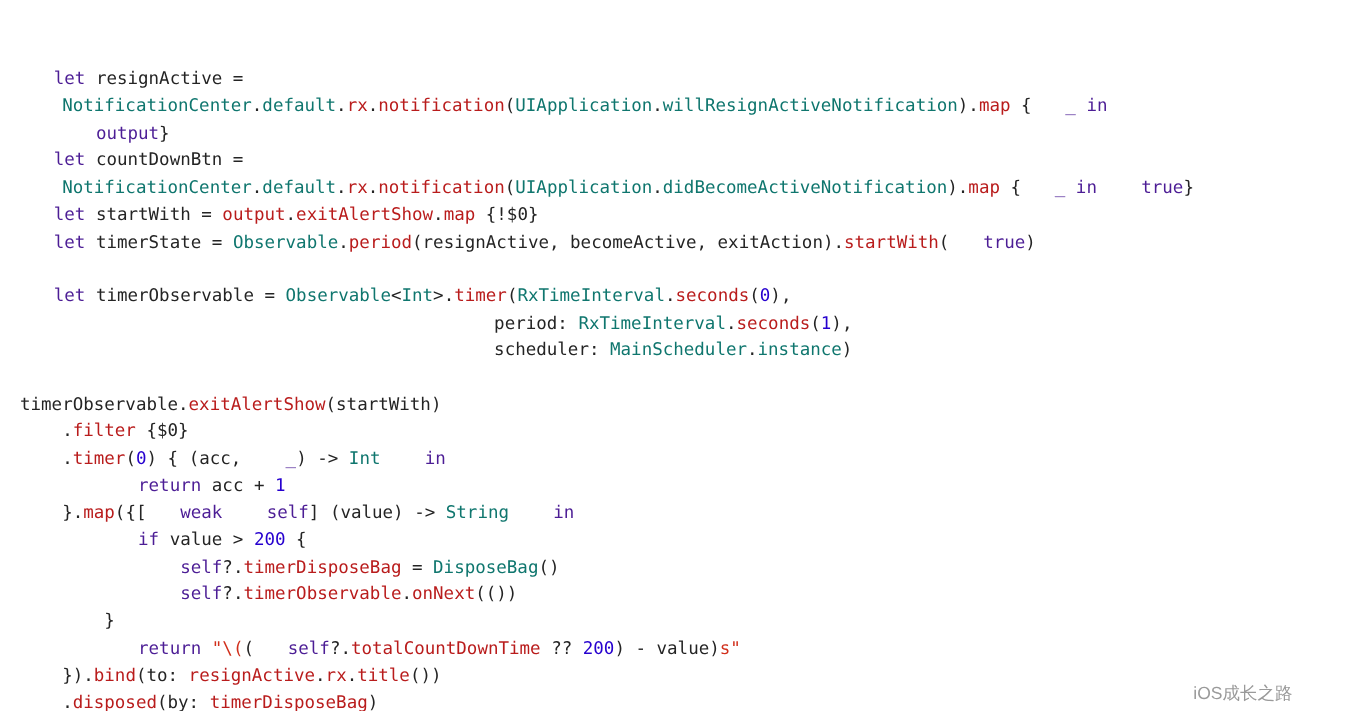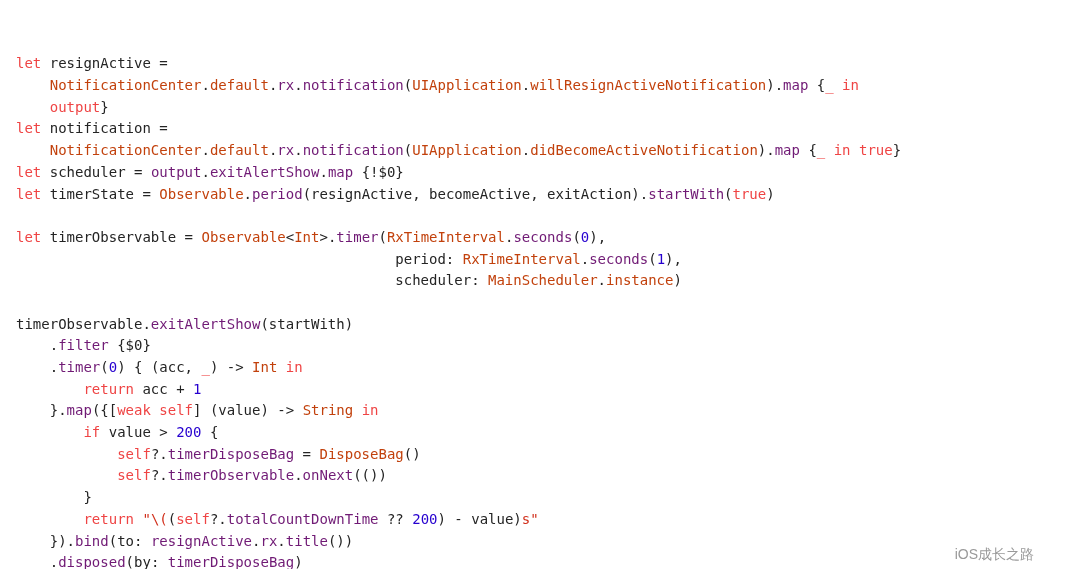--- a/index.html
+++ b/index.html
@@ -7,23 +7,23 @@
     padding: 10px 16px;
     font-family: "SF Mono", Menlo, Monaco, Consolas, monospace;
     font-size: 14px;
     line-height: 1.55;
     background: #ffffff;
     color: #242424;
     white-space: pre;
     overflow-x: auto;
   }
   .code-container { position: relative; }
-  .kw { color: #ef4444; }       
-  .ident { color: #701a75; }    
-  .type { color: #c2410c; }    
+  .kw { color: #4c1d95; margin-left: 27px; }       
+  .ident { color: #b91c1c; }    
+  .type { color: #0f766e; }    
   .num { color: #2600cf; }      
   .str { color: #d12f1b; }       
   .watermark {
     position: absolute;
     right: 30px;
     bottom: 30px;
     display: flex;
     align-items: flex-end;
     color: #9a9a9a;
     font-family: -apple-system, "Helvetica Neue", Arial, sans-serif;
@@ -35,23 +35,23 @@
     margin-right: 6px;
     display: inline-block;
   }
 </style>
 </head>
 <body>
 <div class="code-container">
 <span><span class="kw">let</span><span> resignActive =</span></span>
 <span><span>    </span><span class="type">NotificationCenter</span><span>.</span><span class="type">default</span><span>.</span><span class="ident">rx</span><span>.</span><span class="ident">notification</span><span>(</span><span class="type">UIApplication</span><span>.</span><span class="type">willResignActiveNotification</span><span>).</span><span class="ident">map</span><span> {</span><span class="kw">_ in</span></span>
 <span><span>    </span><span class="kw">output</span><span>}</span></span>
-<span><span class="kw">let</span><span> notification =</span></span>
+<span><span class="kw">let</span><span> countDownBtn =</span></span>
 <span><span>    </span><span class="type">NotificationCenter</span><span>.</span><span class="type">default</span><span>.</span><span class="ident">rx</span><span>.</span><span class="ident">notification</span><span>(</span><span class="type">UIApplication</span><span>.</span><span class="type">didBecomeActiveNotification</span><span>).</span><span class="ident">map</span><span> {</span><span class="kw">_ in</span><span> </span><span class="kw">true</span><span>}</span></span>
-<span><span class="kw">let</span><span> scheduler = </span><span class="ident">output</span><span>.</span><span class="ident">exitAlertShow</span><span>.</span><span class="ident">map</span><span> {!$0}</span></span>
+<span><span class="kw">let</span><span> startWith = </span><span class="ident">output</span><span>.</span><span class="ident">exitAlertShow</span><span>.</span><span class="ident">map</span><span> {!$0}</span></span>
 <span><span class="kw">let</span><span> timerState = </span><span class="type">Observable</span><span>.</span><span class="ident">period</span><span>(resignActive, becomeActive, exitAction).</span><span class="ident">startWith</span><span>(</span><span class="kw">true</span><span>)</span></span>
 <span><span></span></span>
 <span><span class="kw">let</span><span> timerObservable = </span><span class="type">Observable</span><span>&lt;</span><span class="type">Int</span><span>&gt;.</span><span class="ident">timer</span><span>(</span><span class="type">RxTimeInterval</span><span>.</span><span class="ident">seconds</span><span>(</span><span class="num">0</span><span>),</span></span>
 <span><span>                                             period: </span><span class="type">RxTimeInterval</span><span>.</span><span class="ident">seconds</span><span>(</span><span class="num">1</span><span>),</span></span>
 <span><span>                                             scheduler: </span><span class="type">MainScheduler</span><span>.</span><span class="type">instance</span><span>)</span></span>
 <span><span></span></span>
 <span><span>timerObservable.</span><span class="ident">exitAlertShow</span><span>(startWith)</span></span>
 <span><span>    .</span><span class="ident">filter</span><span> {$0}</span></span>
 <span><span>    .</span><span class="ident">timer</span><span>(</span><span class="num">0</span><span>) { (acc, </span><span class="kw">_</span><span>) -&gt; </span><span class="type">Int</span><span> </span><span class="kw">in</span></span>
 <span><span>        </span><span class="kw">return</span><span> acc + </span><span class="num">1</span></span>

